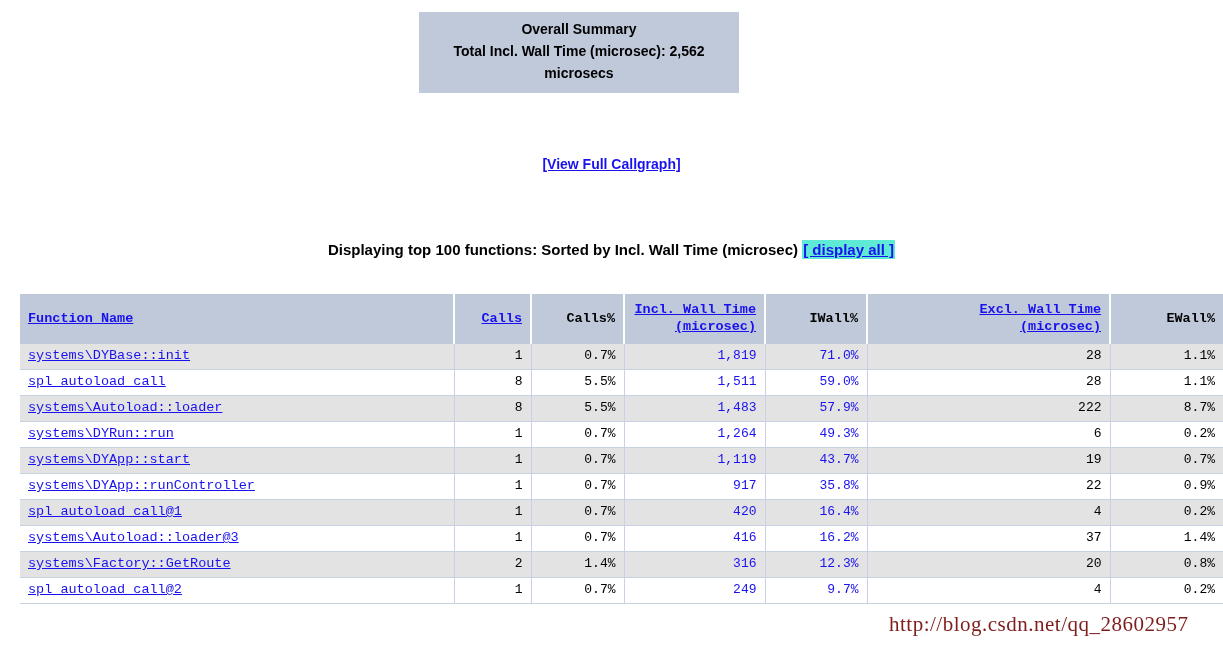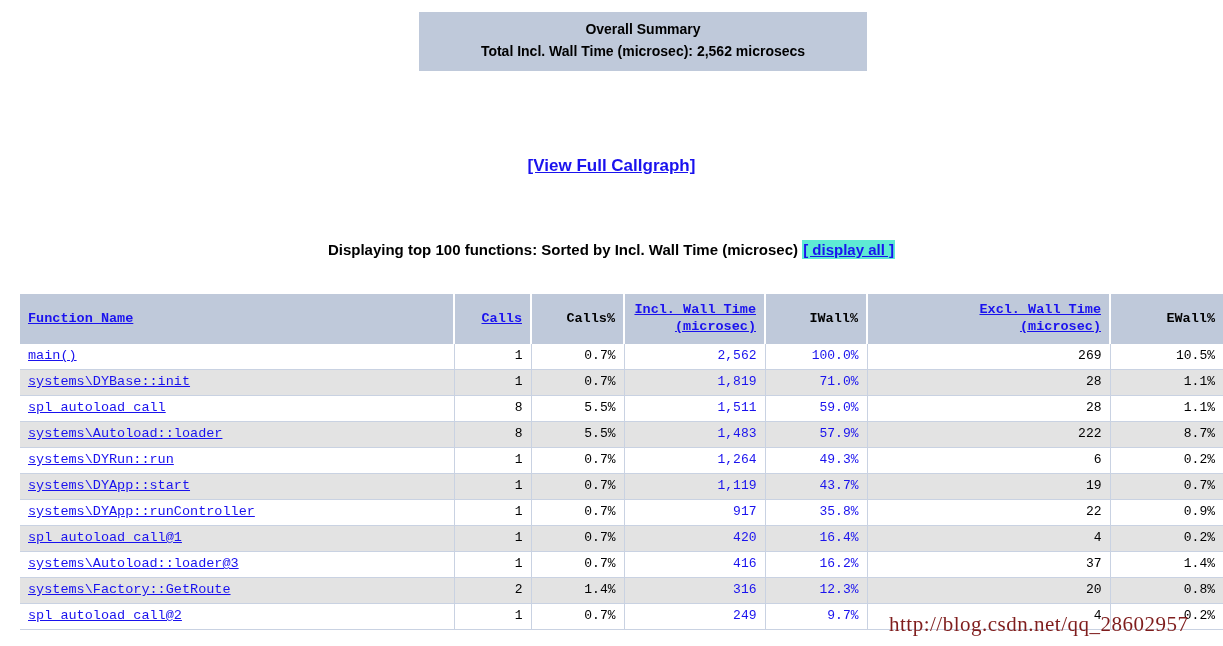--- a/index.html
+++ b/index.html
@@ -16,21 +16,21 @@
     font-size: 13px;
     color: #000000;
     position: relative;
   }
 
   
   .summary-wrap {
     position: absolute;
     left: 419px;
     top: 12px;
-    width: 448px;
+    width: 320px;
     background: #bfc9da;
     padding: 7px 0 9px 0;
     text-align: center;
     box-sizing: border-box;
   }
   .summary-title {
     font-weight: bold;
     font-size: 14px;
     line-height: 21px;
     color: #000;
@@ -49,21 +49,21 @@
 
   
   .callgraph-row {
     position: absolute;
     left: 0;
     top: 156px;
     width: 1223px;
     text-align: center;
   }
   .callgraph-link {
-    font-size: 17px;
+    font-size: 14px;
     font-weight: bold;
     color: #1a12ee;
     text-decoration: underline;
     cursor: pointer;
     text-align: center;
   }
 
   
   .displaying-row {
     position: absolute;
@@ -210,29 +210,20 @@
           <a><span>Incl. Wall Time</span><br><span>(microsec)</span></a>
         </th>
         <th class="num">IWall%</th>
         <th class="num">
           <a><span>Excl. Wall Time</span><br><span>(microsec)</span></a>
         </th>
         <th class="num">EWall%</th>
       </tr>
     </thead>
     <tbody>
-        <tr class="odd">
-          <td class="c-func"><a>main()</a></td>
-          <td class="num">1</td>
-          <td class="num">0.7%</td>
-          <td class="num blue">2,562</td>
-          <td class="num blue">100.0%</td>
-          <td class="num">269</td>
-          <td class="num">10.5%</td>
-        </tr>
         <tr class="even">
           <td class="c-func"><a>systems\DYBase::init</a></td>
           <td class="num">1</td>
           <td class="num">0.7%</td>
           <td class="num blue">1,819</td>
           <td class="num blue">71.0%</td>
           <td class="num">28</td>
           <td class="num">1.1%</td>
         </tr>
         <tr class="odd">

